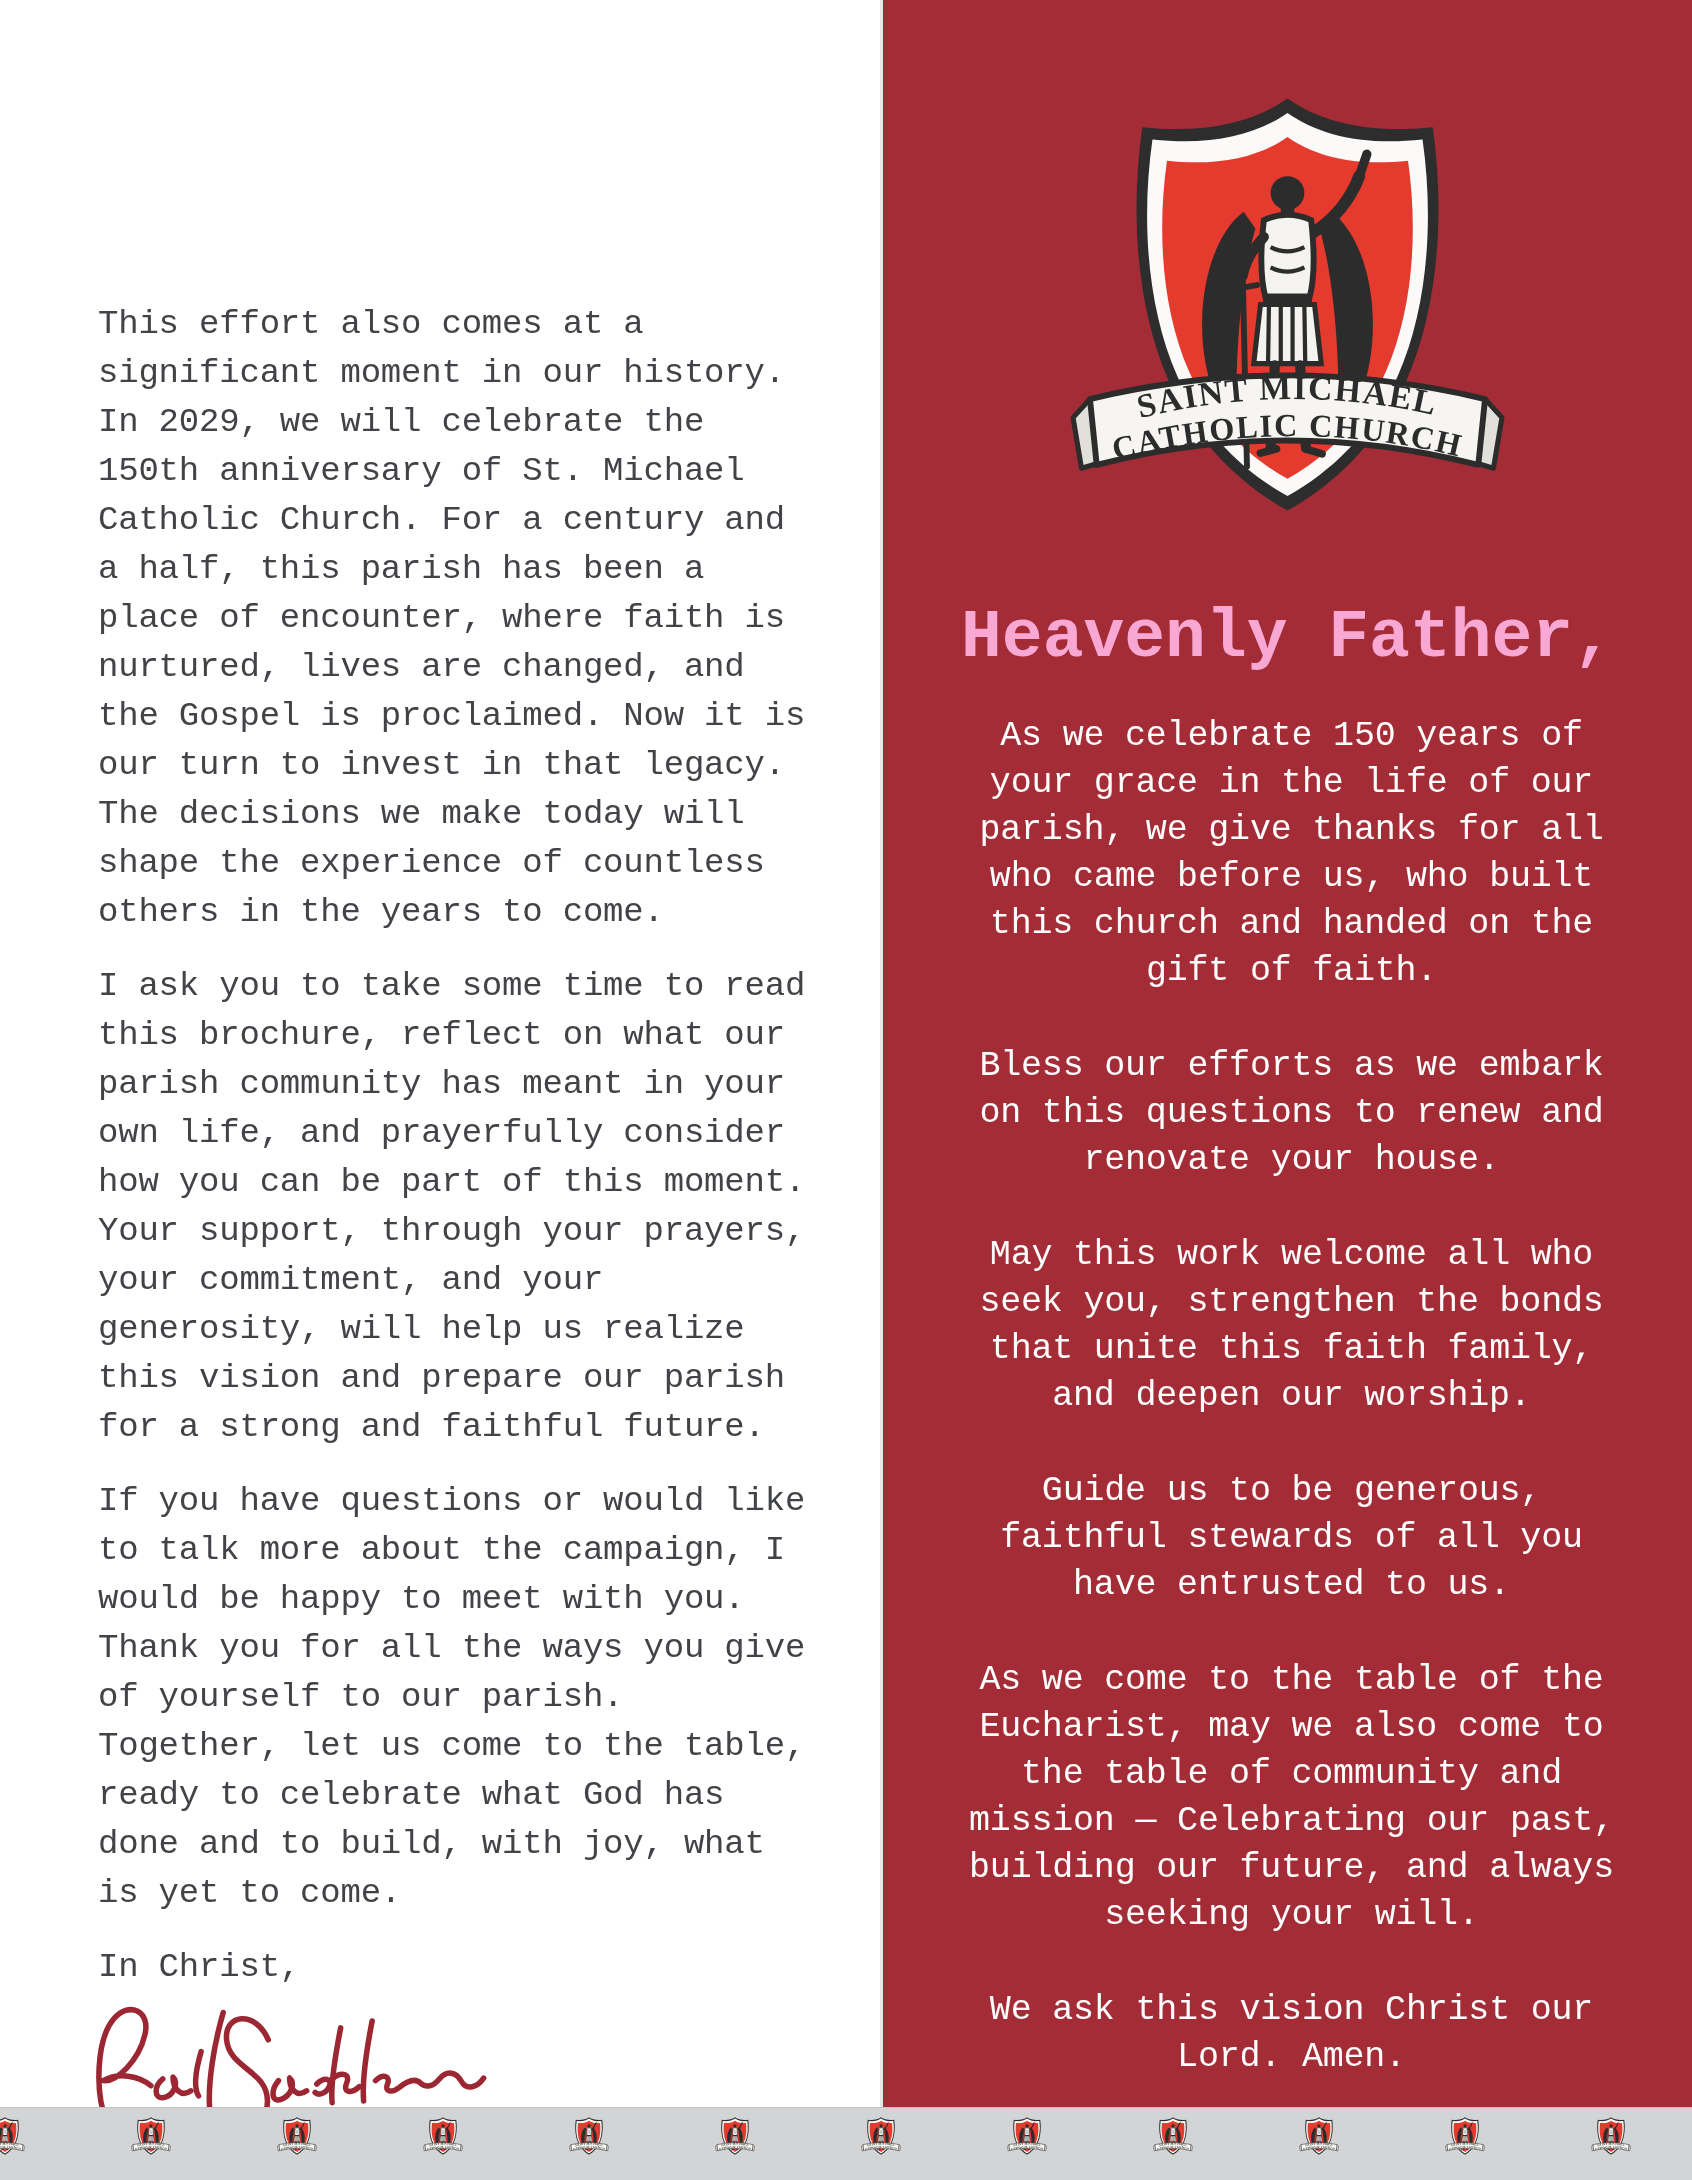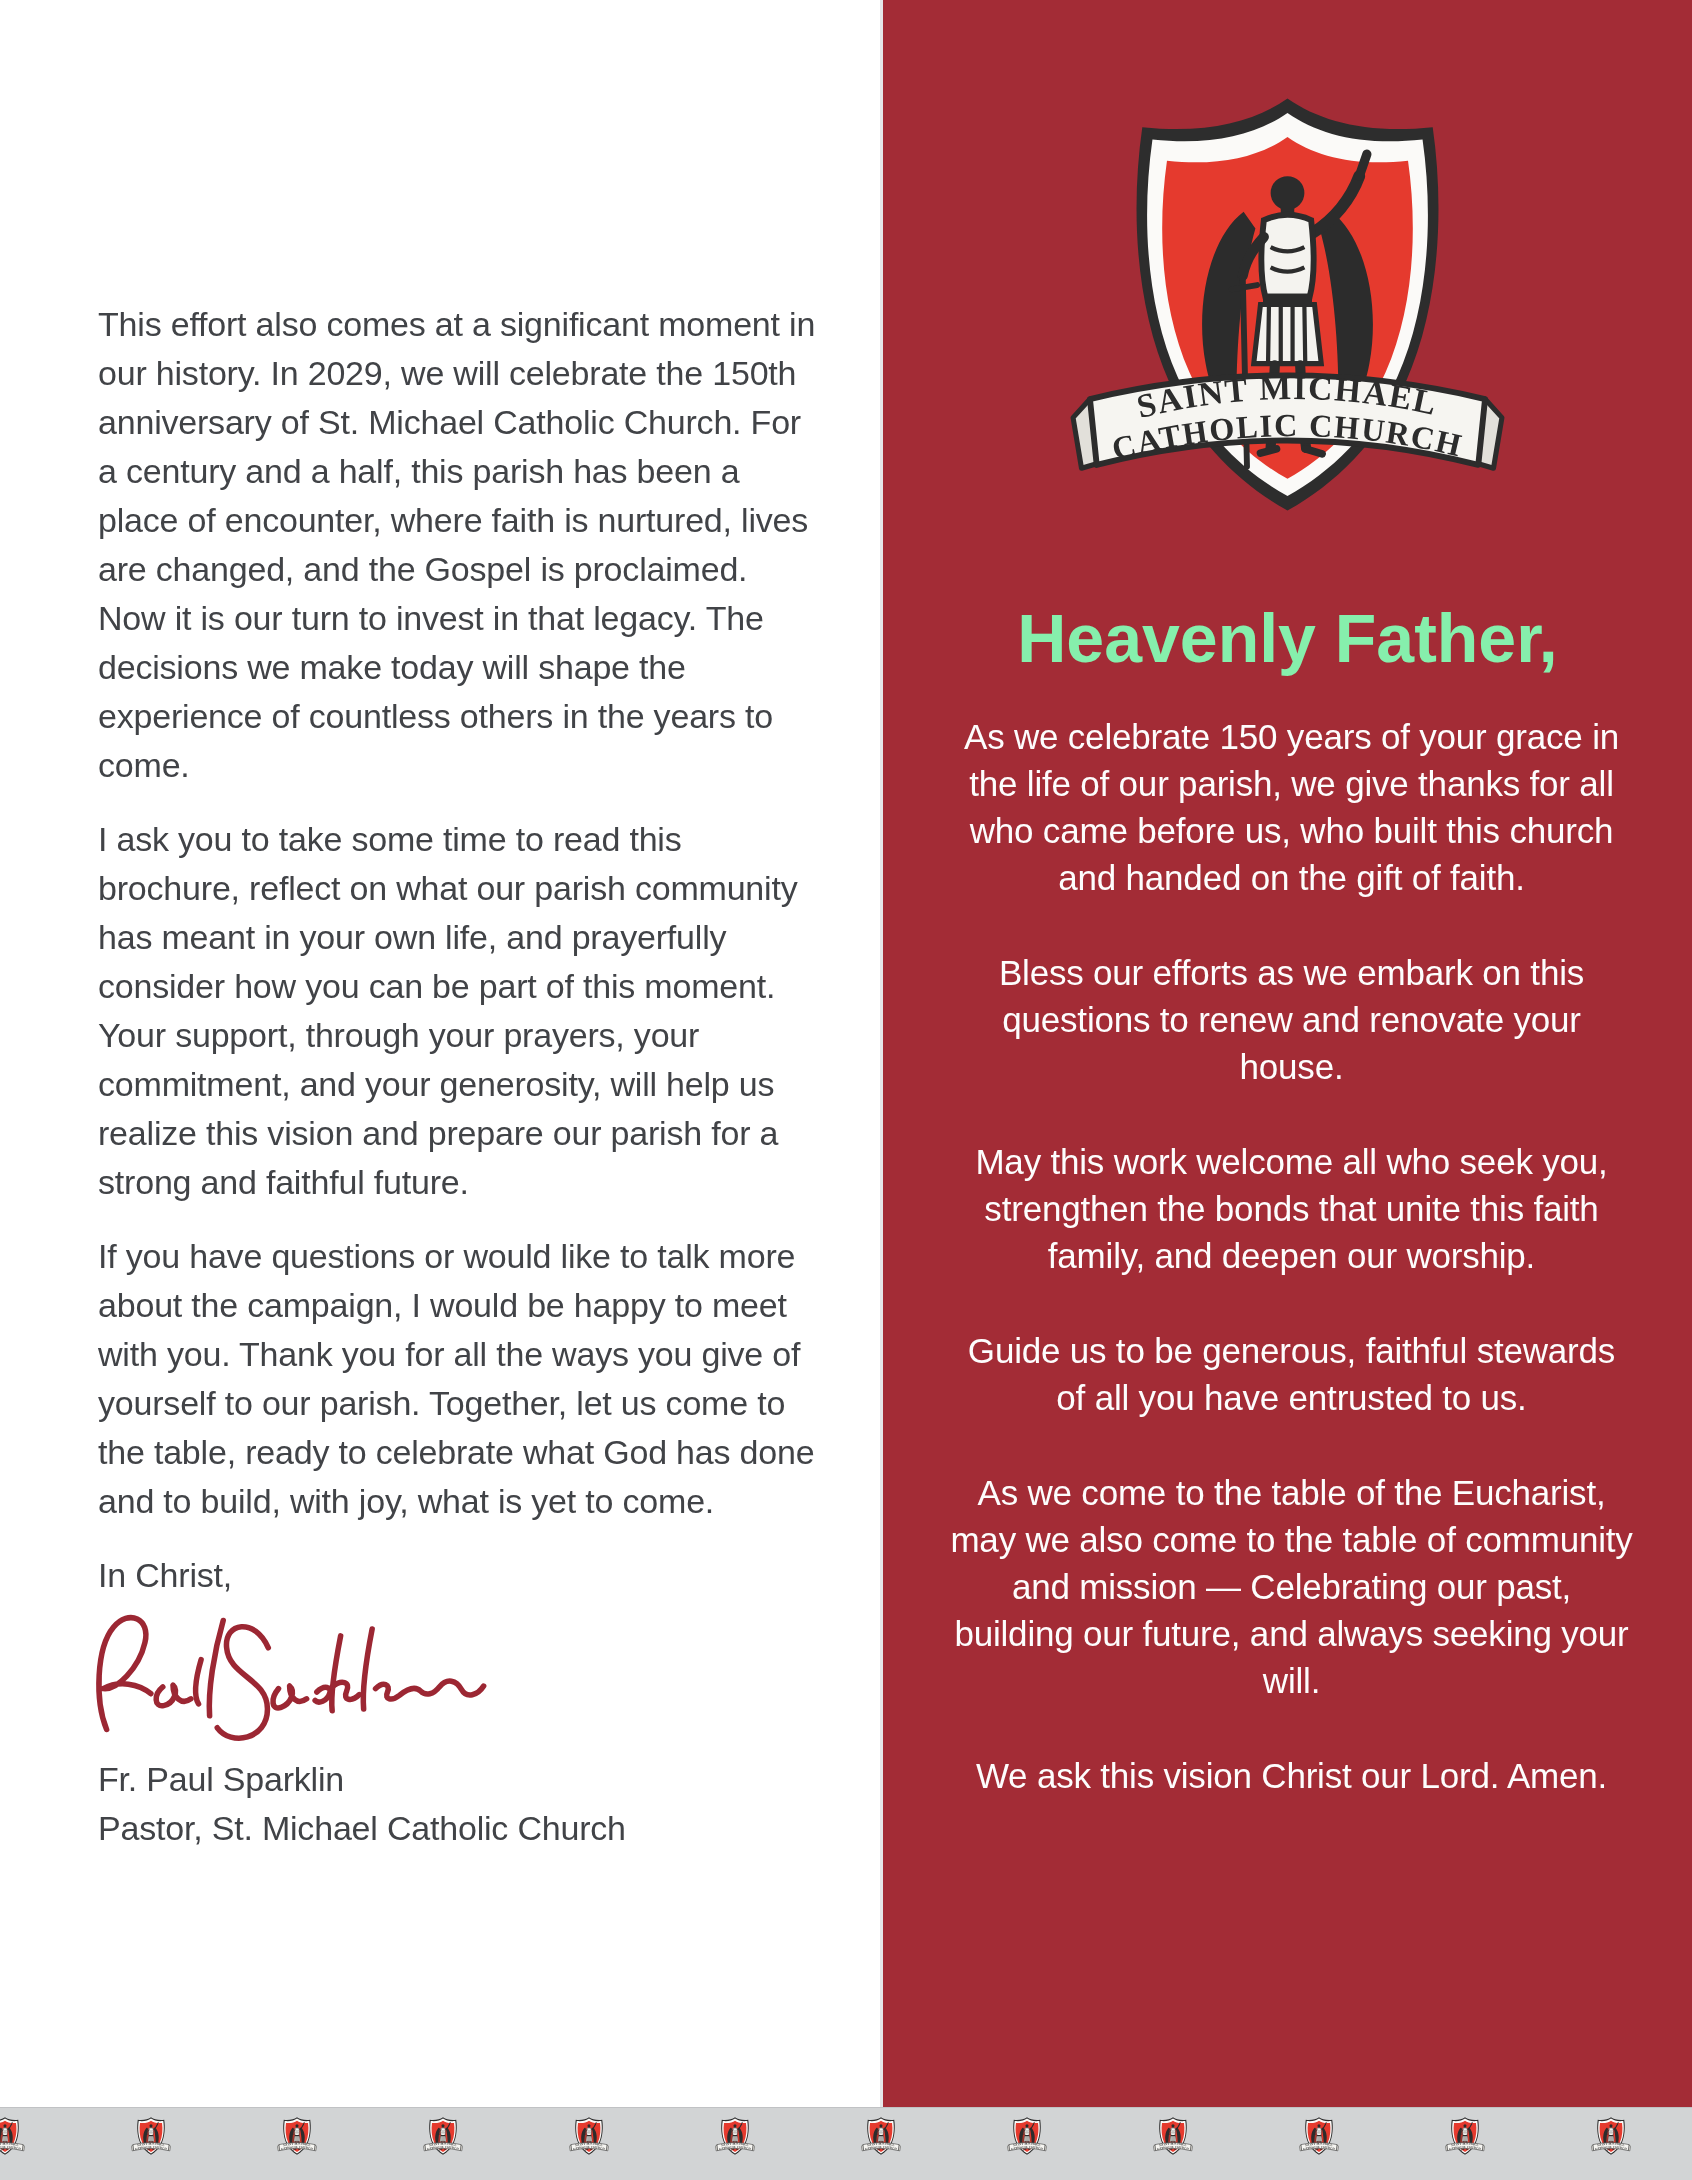--- a/index.html
+++ b/index.html
@@ -1,39 +1,39 @@
 <!DOCTYPE html>
 <html style="--panel-red: #A32C36; --shield-red: #E53A2E; --signature-red: #9C2733; --text-dark: #414347; --strip-gray: #D2D4D5;font-size:13.6px"><head>
 <meta charset="utf-8">
 <style>
   html,body{margin:0;padding:0;background:#ffffff;}
   .page{
     position:relative;width:1693px;height:2181px;background:#ffffff;overflow:hidden;
-    font-family:Liberation Sans, sans-serif;
+    font-family:Liberation Mono, monospace;
   }
   
   .letter-panel{position:absolute;left:0;top:0;width:883px;height:2107px;background:#ffffff;}
   .letter-text{
     padding:300px 0 0 98px;width:722px;
     color:var(--text-dark,#414347);
     font-size:34px;line-height:49px;letter-spacing:-0.2px;
   }
   .letter-text p{margin:0 0 25px 0;}
   .letter-text p.closing{margin-bottom:12px;}
   .signature-wrap{height:143px;margin:3.4px 0 0 -5.1px;}
   .signer-line{font-size:34px;line-height:49px;color:var(--text-dark,#414347);}
   
   .prayer-panel{
     position:absolute;left:883px;top:0;width:809px;height:2107px;
     background:var(--panel-red,#A32C36);color:#fdfdfd;text-align:center;
   }
   .panel-divider{position:absolute;left:880px;top:0;width:3.4px;height:2107px;background:#e6e7e9;}
   .logo-main{display:block;margin:85px auto 0 auto;width:439px;height:439px;}
   .prayer-title{
-    margin:75px 0 0 0;font-size:68px;line-height:78px;font-weight:bold;color:#86efac;
+    margin:75px 0 0 0;font-size:68px;line-height:78px;font-weight:bold;color:#f9a8d4;
   }
   .stanzas{margin-top:36px;padding:0 58px;margin-left:8px;}
   .stanza{margin:0 0 48px 0;font-size:35px;line-height:47px;letter-spacing:-0.2px;}
   
   .logo-strip{
     position:absolute;left:0;top:2107px;width:1693px;height:74px;
     background:var(--strip-gray,#D2D4D5);border-top:1.7px solid #c0c2c4;box-sizing:border-box;
   }
   .strip-row{position:absolute;left:-15.3px;top:7.7px;display:flex;gap:106px;}
   .mini-crest{width:40px;height:40px;flex:0 0 auto;}

